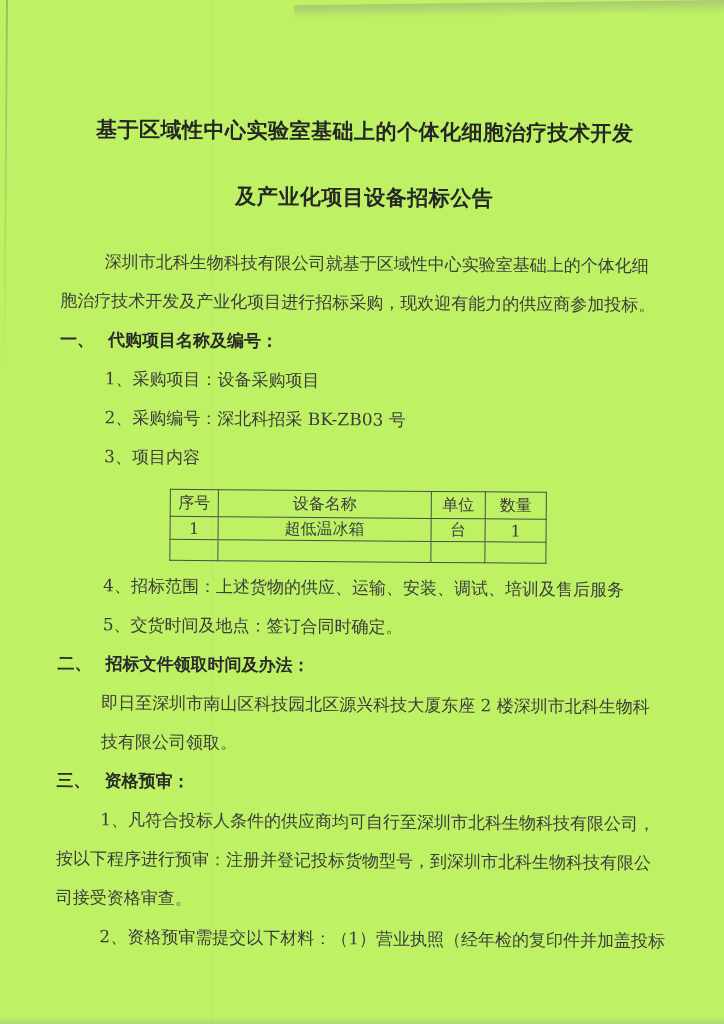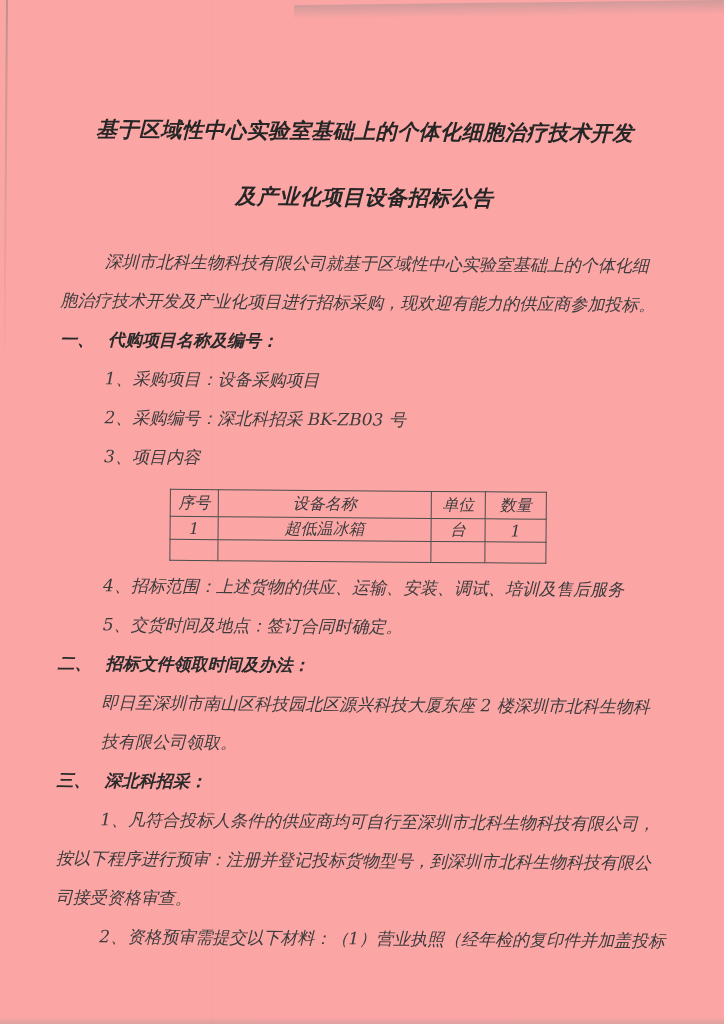--- a/index.html
+++ b/index.html
@@ -8,23 +8,22 @@
   body {
     width: 724px; height: 1024px;
     background: #ffffff;
     font-family: "DejaVu Serif", "Liberation Serif", serif;
     color: #3a3a3a;
     overflow: hidden;
   }
   .page {
     position: relative;
     width: 724px; height: 1024px;
-    background: #fca5a5;
+    background: #bef264;
     overflow: hidden;
-    font-style: italic;
   }
   
   .top-edge-shadow {
     position: absolute; top: 0; right: 0;
     width: 430px; height: 14px;
     background: linear-gradient(to bottom, rgba(140,140,136,0.40), rgba(255,255,255,0));
     transform: rotate(-0.7deg); transform-origin: right top;
   }
   .left-edge-line {
     position: absolute; left: 6px; top: 0;
@@ -153,21 +152,21 @@
       <span>招标文件领取时间及办法：</span>
     </div>
 
     <div class="block-indent">
       <div class="line">即日至深圳市南山区科技园北区源兴科技大厦东座 2 楼深圳市北科生物科</div>
       <div class="line">技有限公司领取。</div>
     </div>
 
     <div class="heading">
       <span>三、</span>
-      <span>深北科招采：</span>
+      <span>资格预审：</span>
     </div>
 
     <div>
       <div class="line indent">1、凡符合投标人条件的供应商均可自行至深圳市北科生物科技有限公司，</div>
       <div class="line">按以下程序进行预审：注册并登记投标货物型号，到深圳市北科生物科技有限公</div>
       <div class="line">司接受资格审查。</div>
     </div>
 
     <div class="line indent">2、资格预审需提交以下材料：（1）营业执照（经年检的复印件并加盖投标</div>
 

